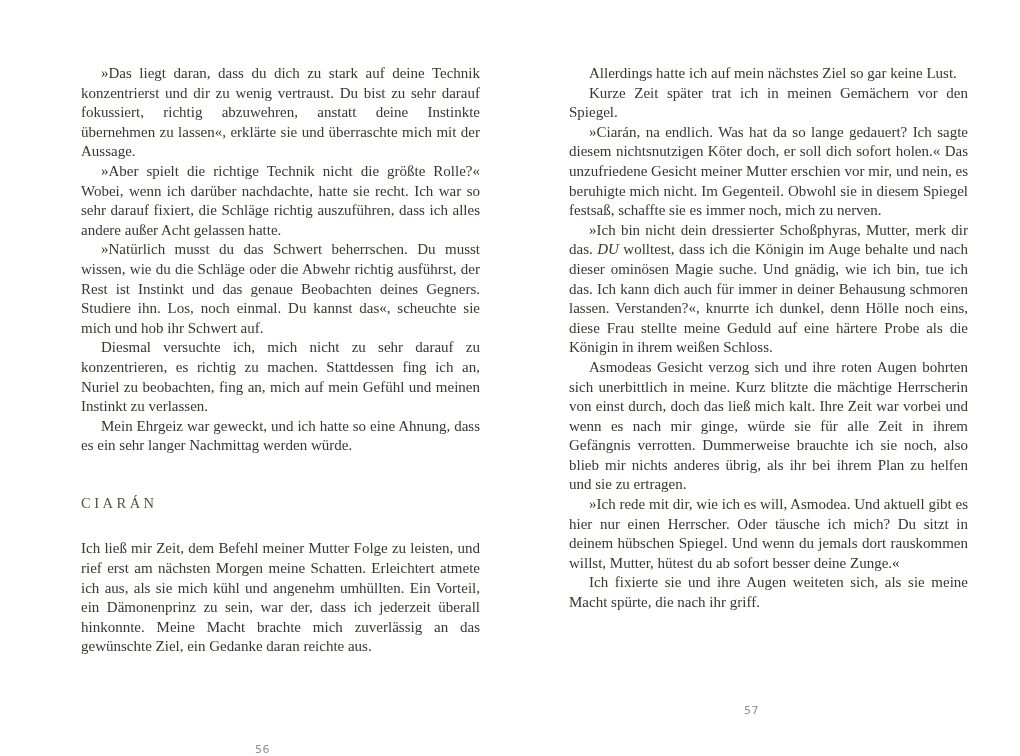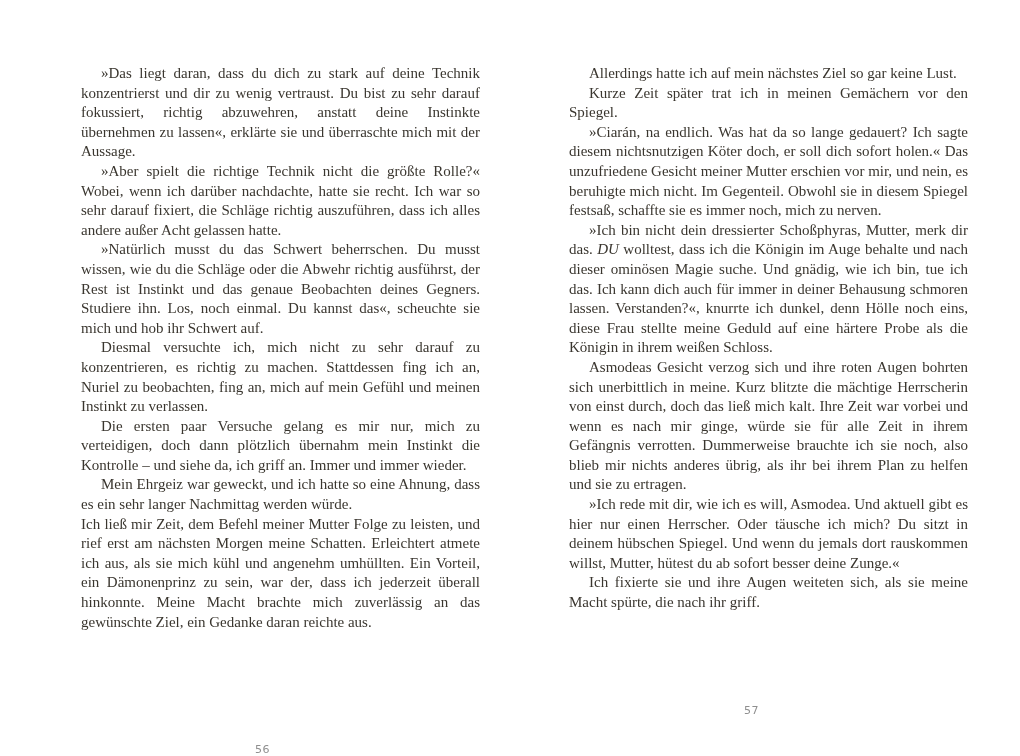--- a/index.html
+++ b/index.html
@@ -53,23 +53,23 @@
 <body>
 
 <div class="spread">
 
   <div class="column col-left">
     <div>
         <p class="para indent"><span>»Das liegt daran, dass du dich zu stark auf deine Technik konzentrierst und dir zu wenig vertraust. Du bist zu sehr darauf fokussiert, richtig abzuwehren, anstatt deine Instinkte übernehmen zu lassen«, erklärte sie und überraschte mich mit der Aussage.</span></p>
         <p class="para indent"><span>»Aber spielt die richtige Technik nicht die größte Rolle?« Wobei, wenn ich darüber nachdachte, hatte sie recht. Ich war so sehr darauf fixiert, die Schläge richtig auszuführen, dass ich alles andere außer Acht gelassen hatte.</span></p>
         <p class="para indent"><span>»Natürlich musst du das Schwert beherrschen. Du musst wissen, wie du die Schläge oder die Abwehr richtig ausführst, der Rest ist Instinkt und das genaue Beobachten deines Gegners. Studiere ihn. Los, noch einmal. Du kannst das«, scheuchte sie mich und hob ihr Schwert auf.</span></p>
         <p class="para indent"><span>Diesmal versuchte ich, mich nicht zu sehr darauf zu konzentrieren, es richtig zu machen. Stattdessen fing ich an, Nuriel zu beobachten, fing an, mich auf mein Gefühl und meinen Instinkt zu verlassen.</span></p>
-        <p class="para indent"><span>Die ersten paar Versuche gelang es mir nur, mich zu verteidigen, doch dann plötzlich übernahm mein Instinkt die Kontrolle – und siehe da, ich griff an. Immer und immer wieder.</span></p>
         <p class="para indent"><span>Mein Ehrgeiz war geweckt, und ich hatte so eine Ahnung, dass es ein sehr langer Nachmittag werden würde.</span></p>
       </div>
+    <h2 class="chapter-heading">CIARÁN</h2>
     <div>
         <p class="para"><span>Ich ließ mir Zeit, dem Befehl meiner Mutter Folge zu leisten, und rief erst am nächsten Morgen meine Schatten. Erleichtert atmete ich aus, als sie mich kühl und angenehm umhüllten. Ein Vorteil, ein Dämonenprinz zu sein, war der, dass ich jederzeit überall hinkonnte. Meine Macht brachte mich zuverlässig an das gewünschte Ziel, ein Gedanke daran reichte aus.</span></p>
       </div>
   </div>
 
   <div class="column col-right">
     <div>
         <p class="para indent"><span>Allerdings hatte ich auf mein nächstes Ziel so gar keine Lust.</span></p>
         <p class="para indent"><span>Kurze Zeit später trat ich in meinen Gemächern vor den Spiegel.</span></p>
         <p class="para indent"><span>»Ciarán, na endlich. Was hat da so lange gedauert? Ich sagte diesem nichtsnutzigen Köter doch, er soll dich sofort holen.« Das unzufriedene Gesicht meiner Mutter erschien vor mir, und nein, es beruhigte mich nicht. Im Gegenteil. Obwohl sie in diesem Spiegel festsaß, schaffte sie es immer noch, mich zu nerven.</span></p>

